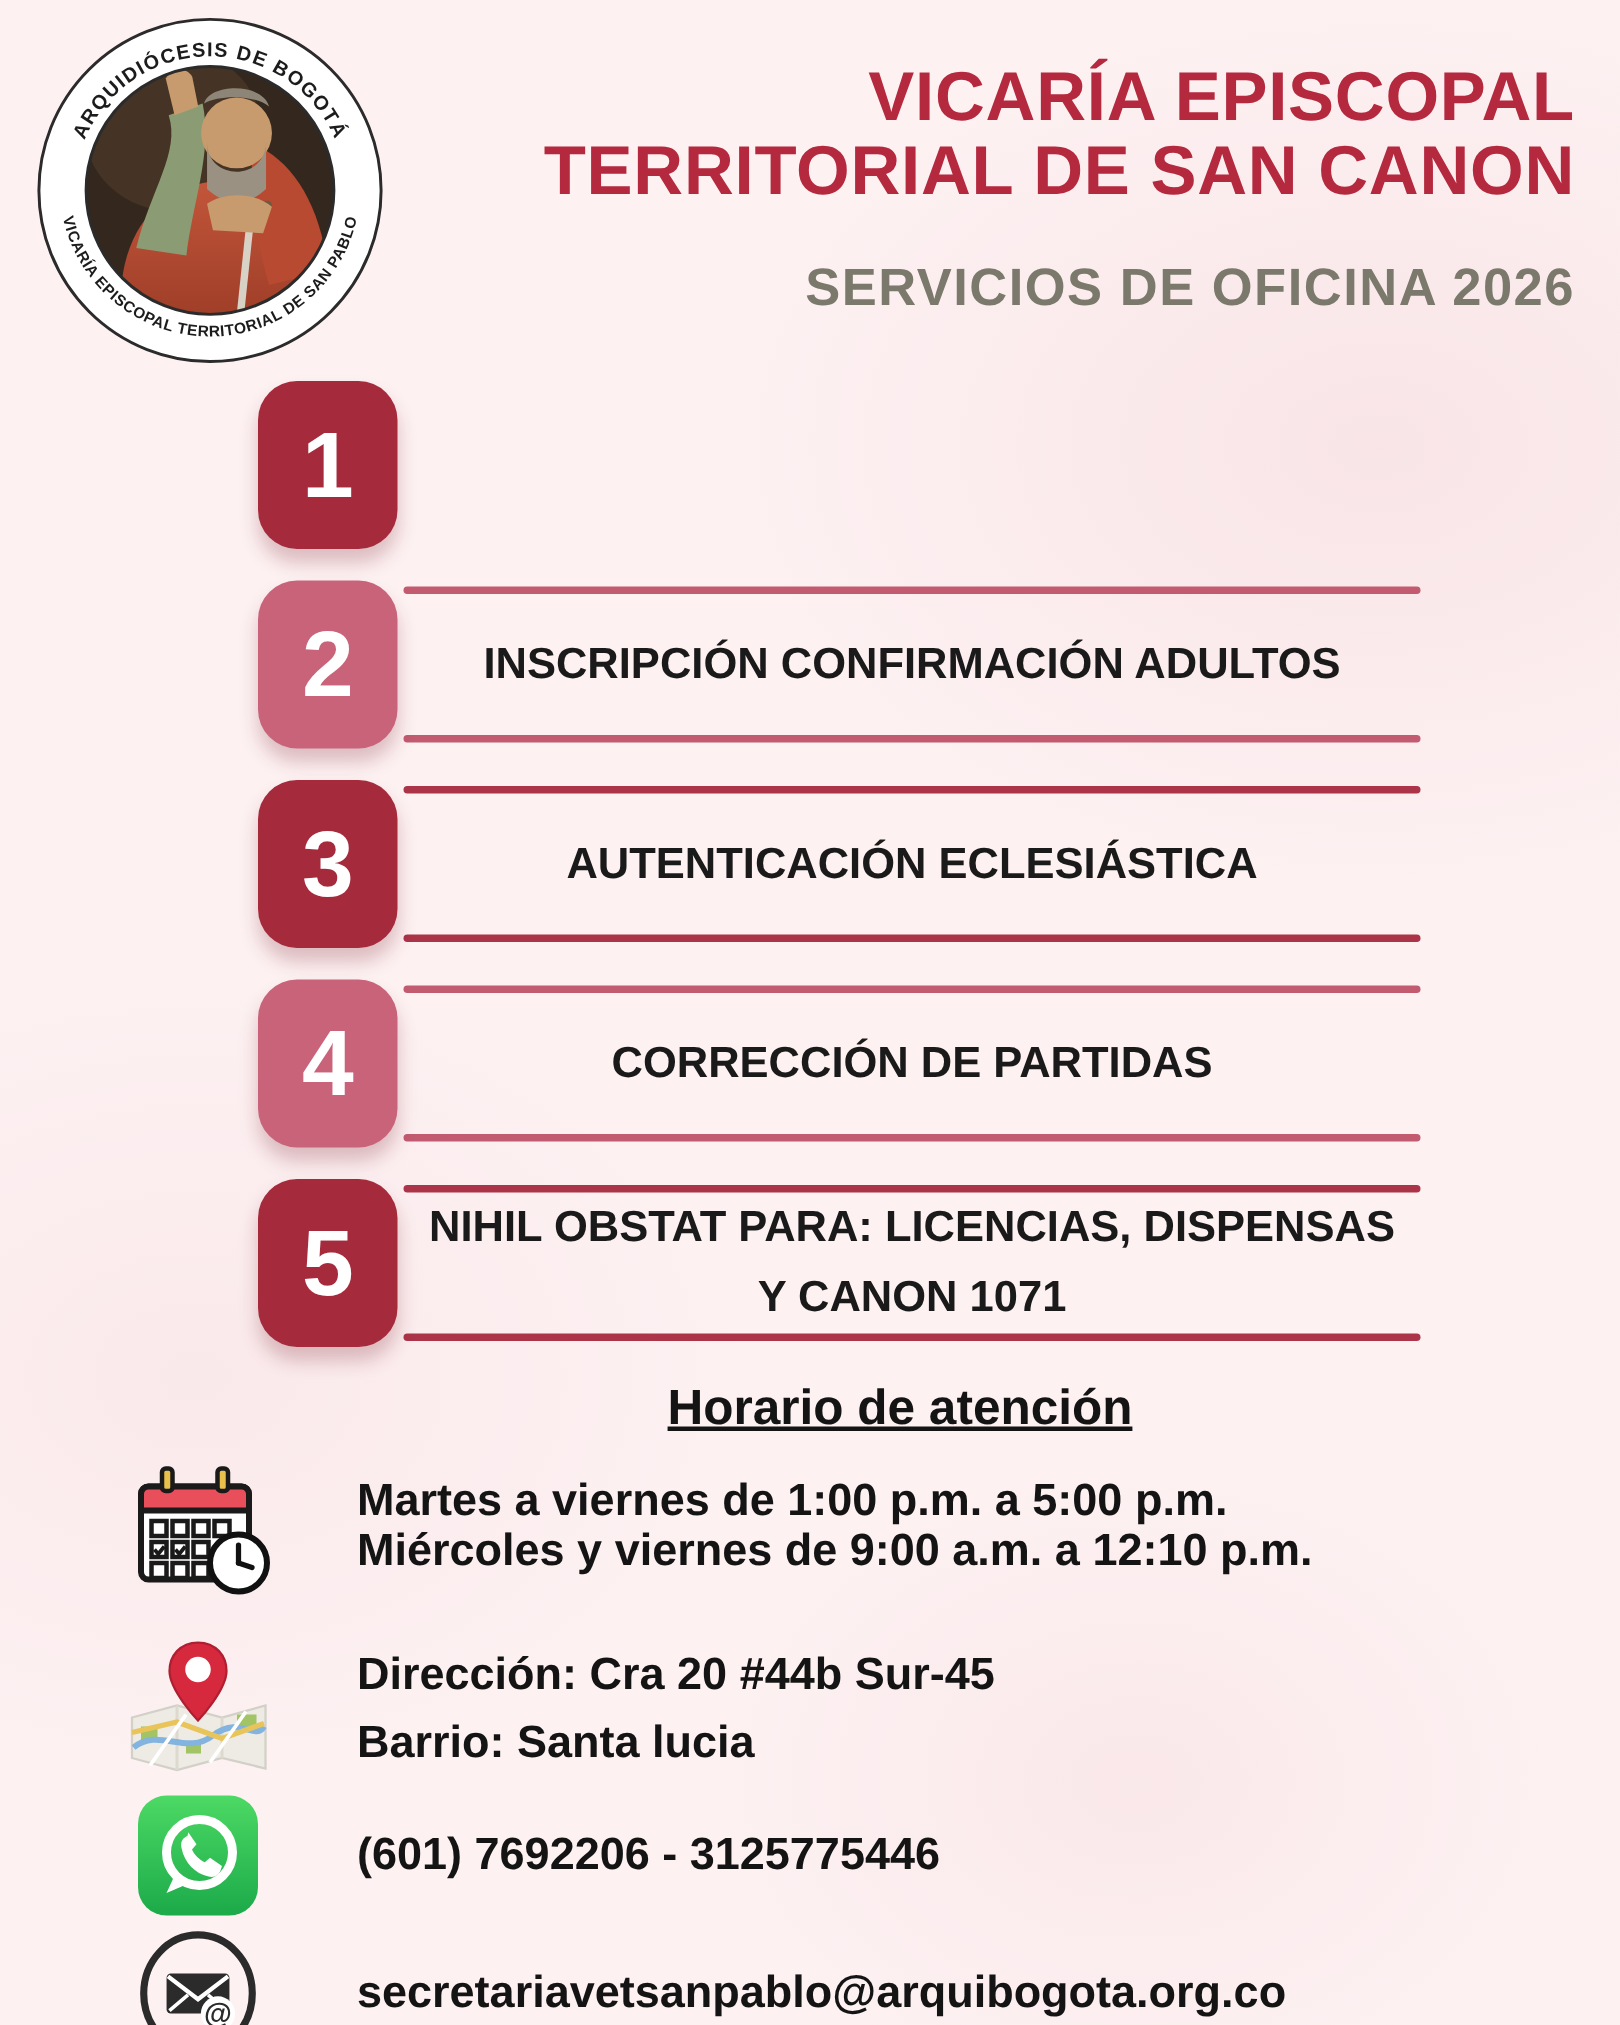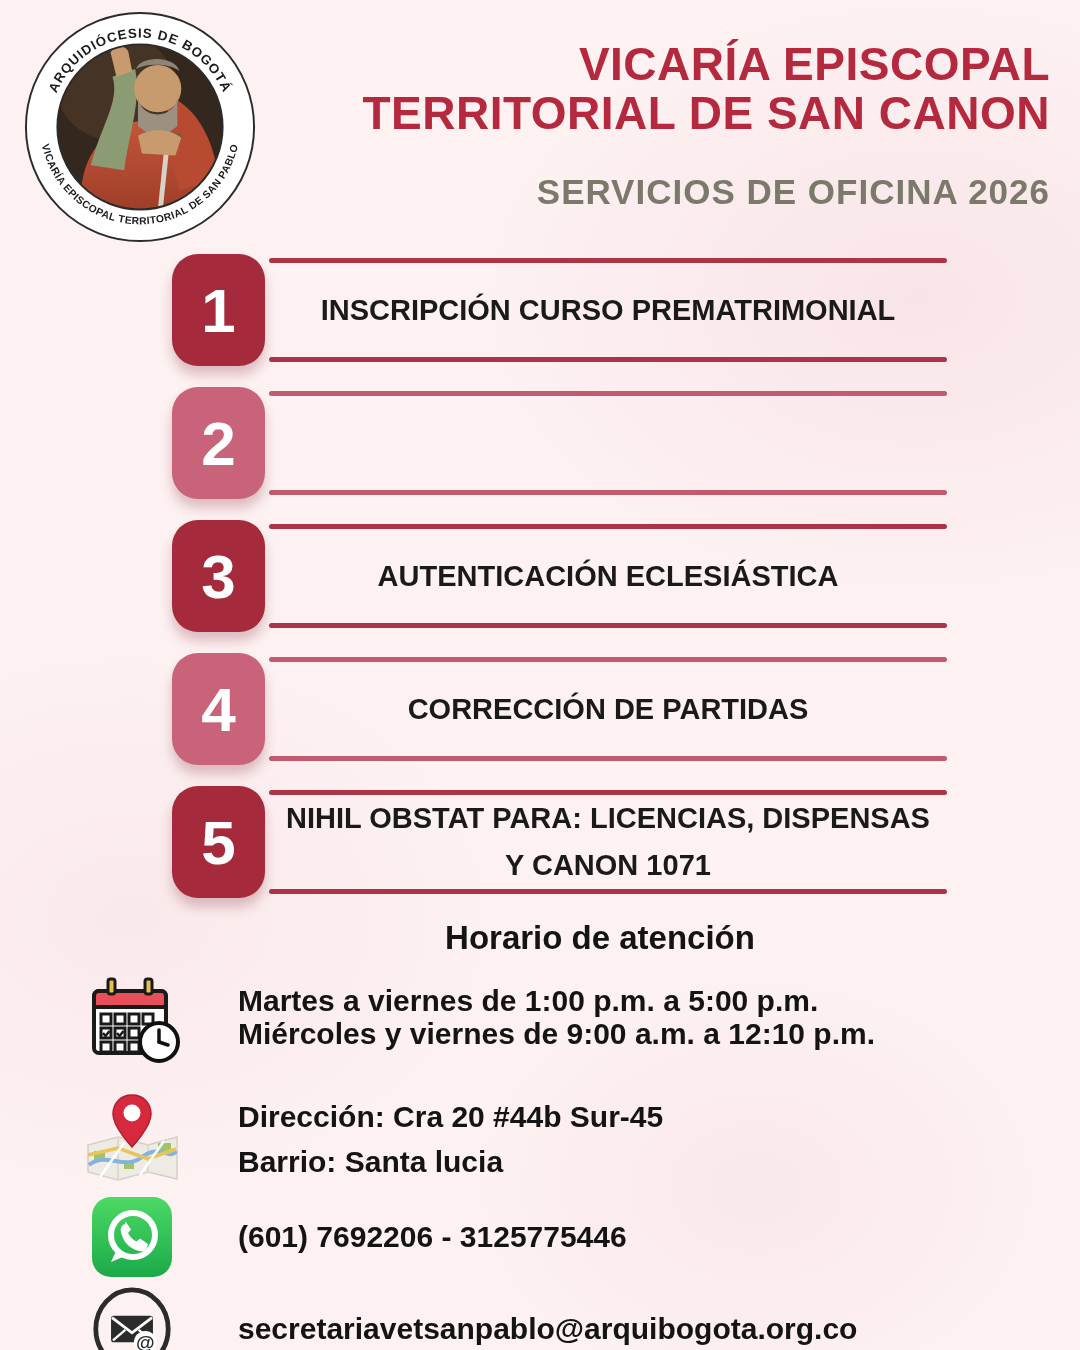--- a/index.html
+++ b/index.html
@@ -48,21 +48,21 @@
   .rule.dark{background:#ab3448;}
   .rule.light{background:#c25a70;}
   .service-label{
     flex:1;display:flex;align-items:center;justify-content:center;
     text-align:center;font-size:29px;font-weight:bold;color:#1a1a1a;
     line-height:1.62;padding:0 8px;white-space:pre-line;
   }
   
   .section-heading{
     margin:15px 0 10px 120px;text-align:center;
-    font-size:33px;font-weight:bold;color:#141414;
+    font-size:33px;font-weight:bold;color:#141414;text-decoration:underline;
   }
   .info-row{display:flex;align-items:center;margin-left:78px;margin-right:40px;gap:36px;}
   .icon-cell{flex:none;width:108px;display:flex;justify-content:center;align-items:center;}
   .info-text{margin-left:16px;font-size:30px;font-weight:bold;color:#141414;}
   .tight{line-height:1.1;}
   .loose{line-height:1.5;}
   .row-schedule{margin-top:2px;}
   .row-address{margin-top:24px;}
   .row-phone{margin-top:8px;}
   .row-email{margin-top:8px;}
@@ -116,31 +116,27 @@
         <div>TERRITORIAL DE SAN CANON</div>
       </div>
       <div class="subtitle">SERVICIOS DE OFICINA 2026</div>
     </div>
   </div>
 
   <div class="services">
 
     <div class="service-row">
       <div class="badge dark">1</div>
-      <div class="service-content">
-        <div class="rule dark"></div>
-        <div class="service-label">INSCRIPCIÓN CURSO PREMATRIMONIAL</div>
-        <div class="rule dark"></div>
-      </div>
     </div>
 
     <div class="service-row">
       <div class="badge light">2</div>
       <div class="service-content">
         <div class="rule light"></div>
+        <div class="service-label">INSCRIPCIÓN CONFIRMACIÓN ADULTOS</div>
         <div class="rule light"></div>
       </div>
     </div>
 
     <div class="service-row">
       <div class="badge dark">3</div>
       <div class="service-content">
         <div class="rule dark"></div>
         <div class="service-label">AUTENTICACIÓN ECLESIÁSTICA</div>
         <div class="rule dark"></div>

